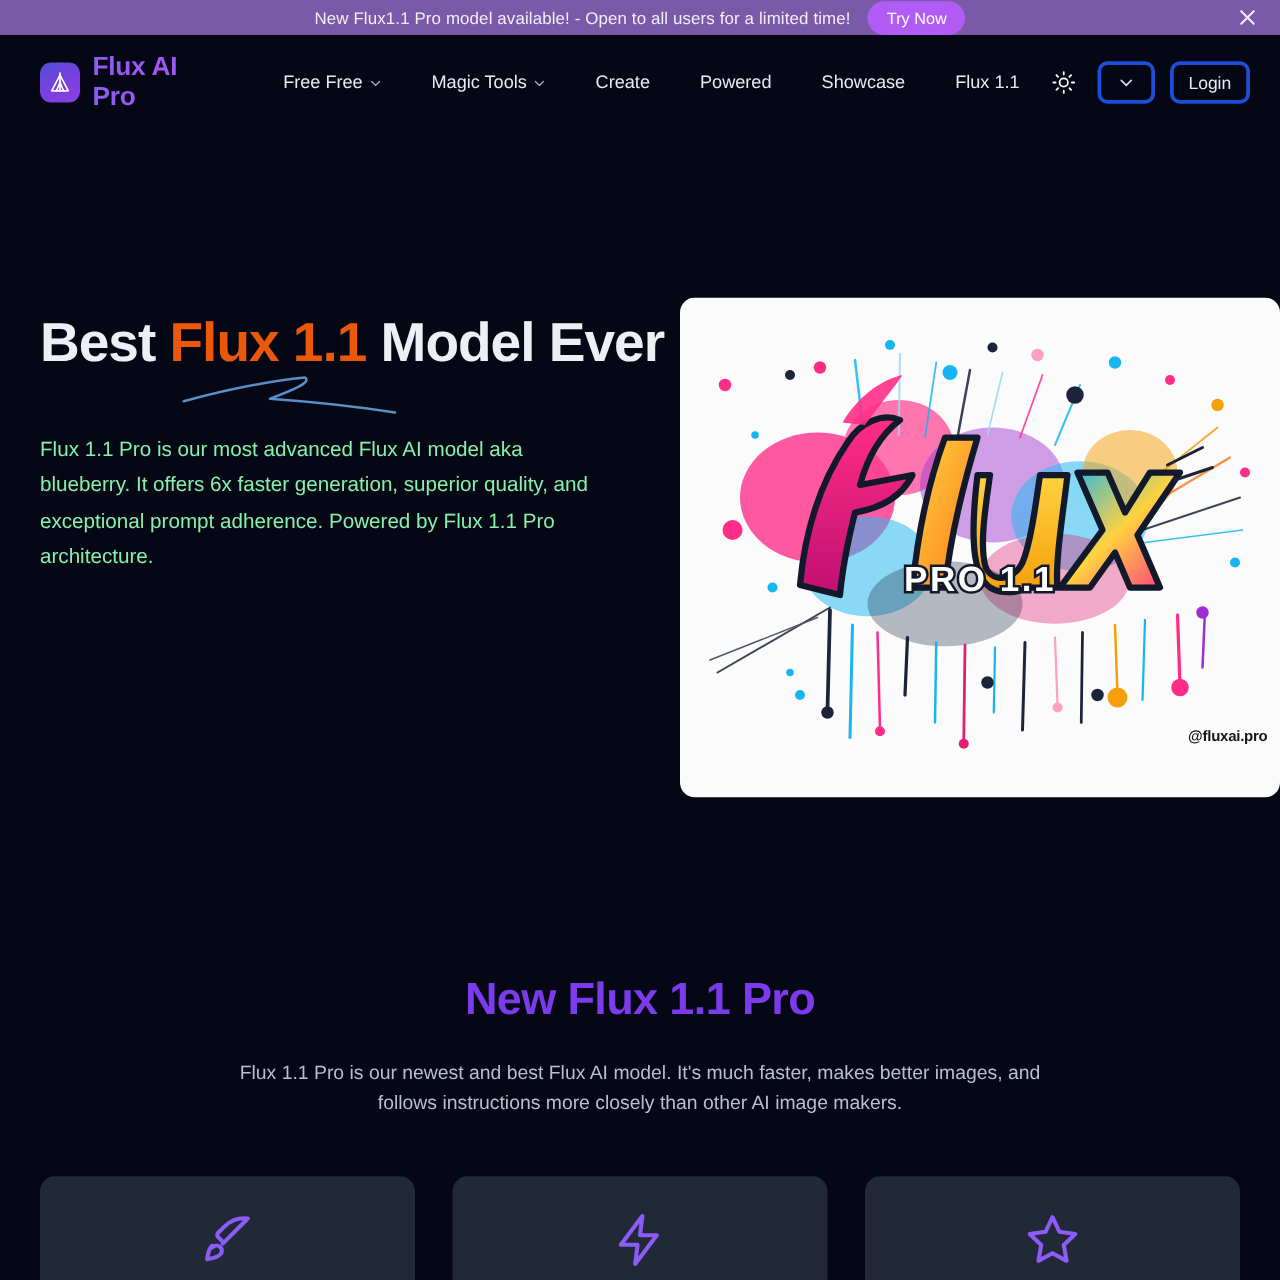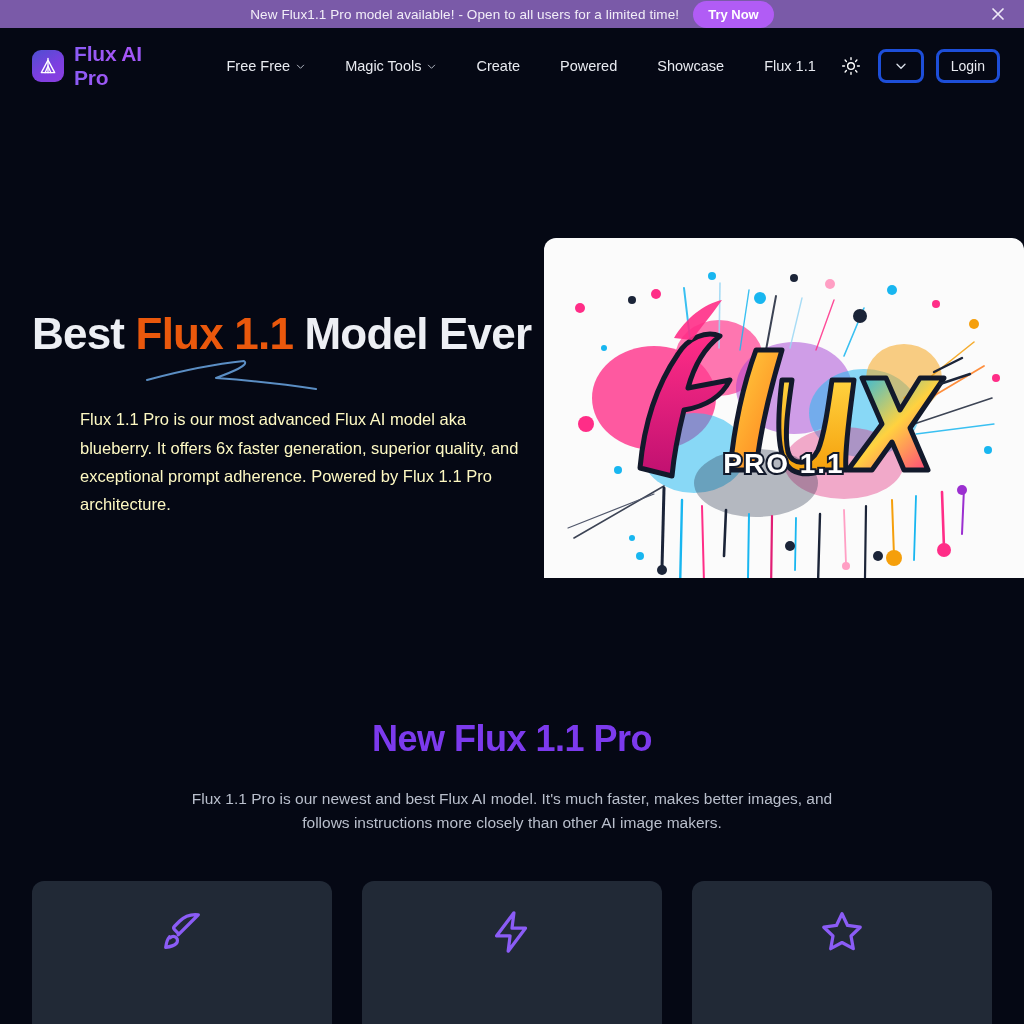--- a/index.html
+++ b/index.html
@@ -16,21 +16,21 @@
     height:28px;
     background:#7a5aa8;
     display:flex; align-items:center; justify-content:center;
     gap:14px;
   }
   .banner-text{
     font-size:13.5px; color:#f2eef8; letter-spacing:.1px; white-space:nowrap;
   }
   .banner-cta{
     background:#b15cf5; color:#ffffff;
-    font-size:13px; font-weight:700;
+    font-size:13px; font-weight:400;
     padding:6px 15px; border-radius:16px; border:none;
     cursor:pointer; white-space:nowrap;
   }
   .banner-close{
     position:absolute; right:14px; top:50%; transform:translateY(-50%);
     width:24px; height:24px; cursor:pointer;
     display:flex; align-items:center; justify-content:center;
     color:#efe9f7; font-size:17px; line-height:1; background:none; border:none;
   }
 
@@ -70,50 +70,50 @@
   .ghost-btn{
     height:34px; min-width:46px; padding:0 12px;
     background:transparent; border:3px solid #1d4ed8; border-radius:8px;
     color:#e8eaf0; font-size:14px; cursor:pointer;
     display:flex; align-items:center; justify-content:center; gap:6px;
     font-family:"Liberation Sans", sans-serif;
   }
 
   
   .hero{
-    display:flex; align-items:center;
+    display:flex; align-items:flex-start;
     padding:134px 0 0 32px;
     gap:0;
   }
   .hero-left{ width:500px; flex:0 0 500px; padding-top:13px; }
   .hero-title{
     font-size:44px; font-weight:700; line-height:1.09;
     color:#edeff4; letter-spacing:-.8px; position:relative;
   }
   .accent-orange{ color:#ea580c; }
   .swoosh{
     position:absolute; left:112px; top:48px; width:200px; height:40px;
     pointer-events:none;
   }
   .hero-desc{
     margin-top:47px;
-    font-size:16.5px; line-height:1.72; color:#fef9c3; max-width:455px;margin-left:48px;
+    font-size:16.5px; line-height:1.72; color:#86efac; max-width:455px;
   }
   .hero-btn{
     margin-top:42px;
     display:inline-flex; align-items:center; gap:12px;
     background:#8b2ff5; color:#ffffff;
     border:none; border-radius:8px; cursor:pointer;
     padding:0 26px; height:50px;
     font-size:14.5px; font-family:"Liberation Sans", sans-serif;
   }
 
   .hero-right{
     margin-left:12px; position:relative;
-    width:480px; height:340px; overflow:hidden;
+    width:480px; height:400px; overflow:hidden;
   }
   .hero-art{
     position:absolute; left:0; top:0;
     width:480px; height:400px;
     background:#fbfbfb;
     border-radius:12px;
     overflow:hidden;
   }
   .art-word{
     position:absolute; left:0; top:0; width:100%; height:100%;

